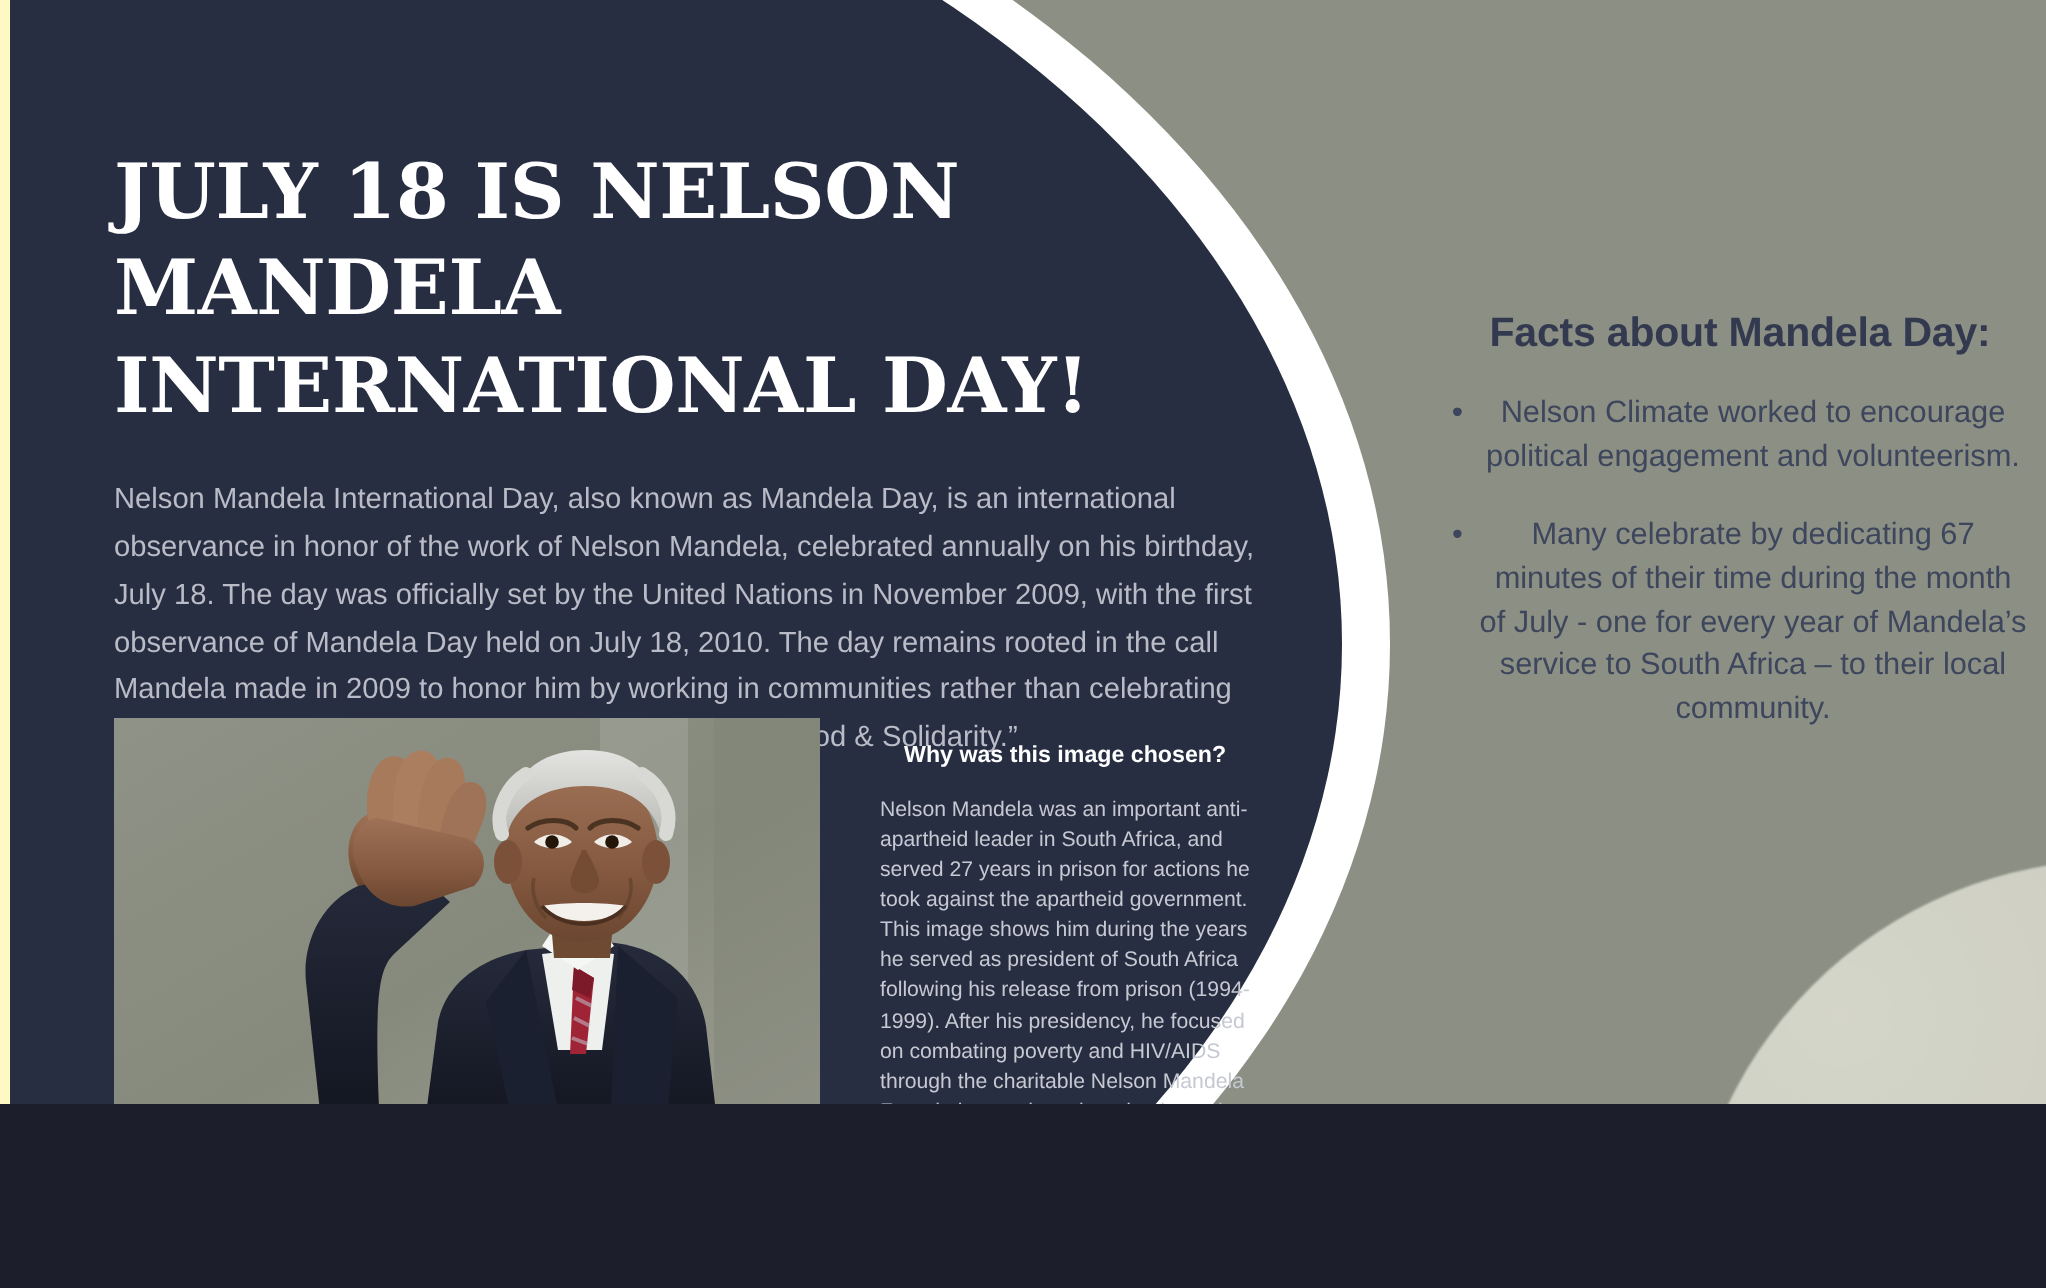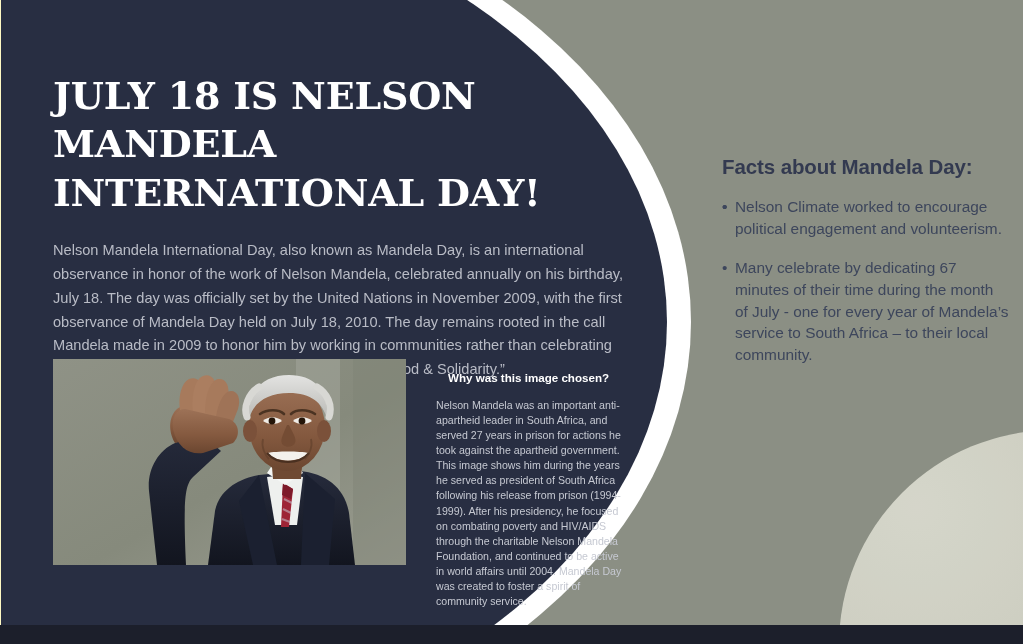--- a/index.html
+++ b/index.html
@@ -3,25 +3,25 @@
 <meta charset="utf-8">
 <style>
   html, body {
     margin: 0;
     padding: 0;
     background: #1c1f2b;
   }
   #slide {
     position: relative;
     width: 1023px;
-    height: 625px;
+    height: 552px;
     overflow: hidden;
     background: #282e42;
     font-family: "Liberation Sans", sans-serif;
-    border-left: 1px solid #fef9c3;
+    border-left: 5px solid #fef9c3;
     box-sizing: border-box;
     padding-left: 14px;
   }
 
   
   .sage-panel {
     position: absolute;
     left: 0; top: 0;
     width: 1023px; height: 644px;
     background: #8b8f84;
@@ -119,20 +119,21 @@
     color: #c6c9d2;
     margin: 0;
   }
 
   
   .right-col {
     position: absolute;
     left: 721px;
     top: 155px;
     width: 288px;
+    text-align: center;
   }
   .facts-title {
     margin: 0 0 16px 0;
     font-size: 20.5px;
     font-weight: bold;
     color: #333a50;
     letter-spacing: -0.1px;
   }
   .facts-list {
     margin: 0;

